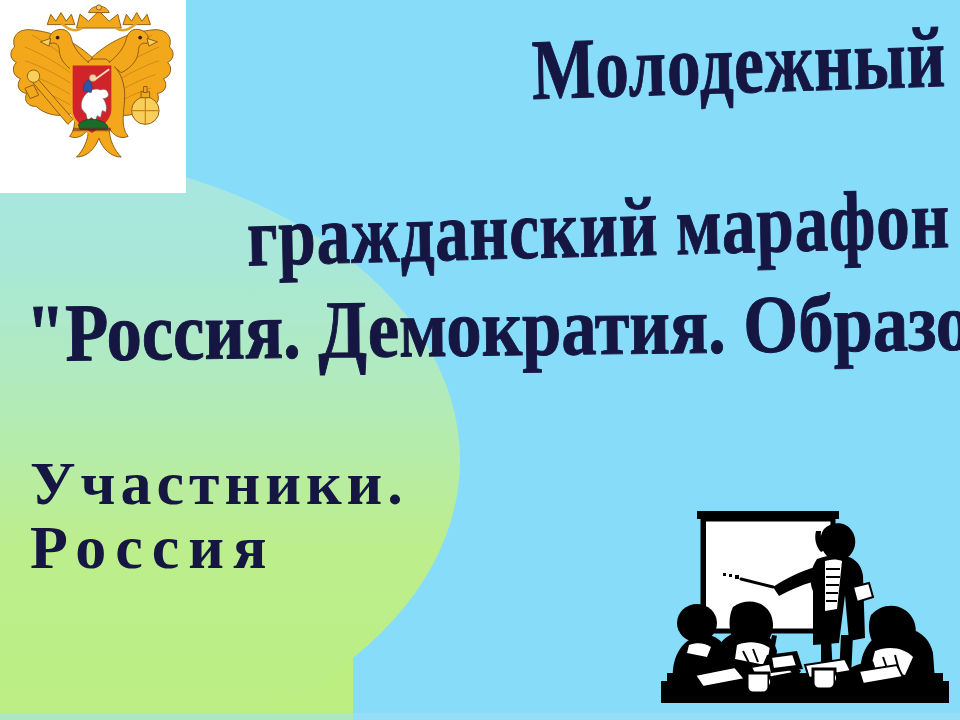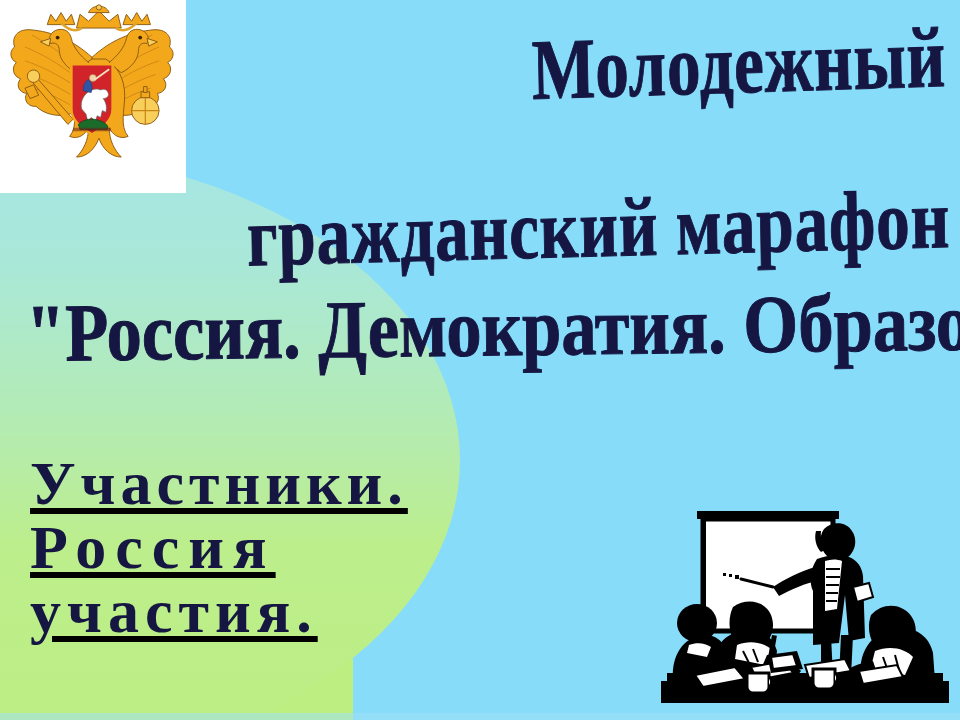--- a/index.html
+++ b/index.html
@@ -126,21 +126,20 @@
     transform-origin: 0 50%;
     letter-spacing: 0px;
   }
 
   
   .caption {
     position: absolute;
     left: 30px;
     top: 452px;
     width: 560px;
-    text-decoration: underline;
   }
   .caption-line {
     color: #151742;
     font-family: "Liberation Serif", "DejaVu Serif", serif;
     font-weight: 700;
     font-size: 62px;
     line-height: 1.03;
     letter-spacing: 4px;
     white-space: nowrap;
   }
@@ -240,21 +239,20 @@
 
   <div class="headline">
     <div class="wa wa-1">Молодежный</div>
     <div class="wa wa-2">гражданский марафон</div>
     <div class="wa wa-3">"Россия. Демократия. Образование"</div>
   </div>
 
   <div class="caption">
     <div class="caption-line cap-1">Участники.</div>
     <div class="caption-line cap-2">Россия</div>
-    <div class="caption-line cap-3">участия.</div>
   </div>
 
   <div class="clipart">
     <svg viewBox="0 0 300 220" xmlns="http://www.w3.org/2000/svg">
 
       <rect x="48" y="24" width="130" height="112" fill="#ffffff" stroke="#000000" stroke-width="5"></rect>
       <rect x="42" y="16" width="142" height="8" fill="#000000"></rect>
       <rect x="46" y="22" width="5" height="118" fill="#000000"></rect>
 
       <g fill="#000000">

